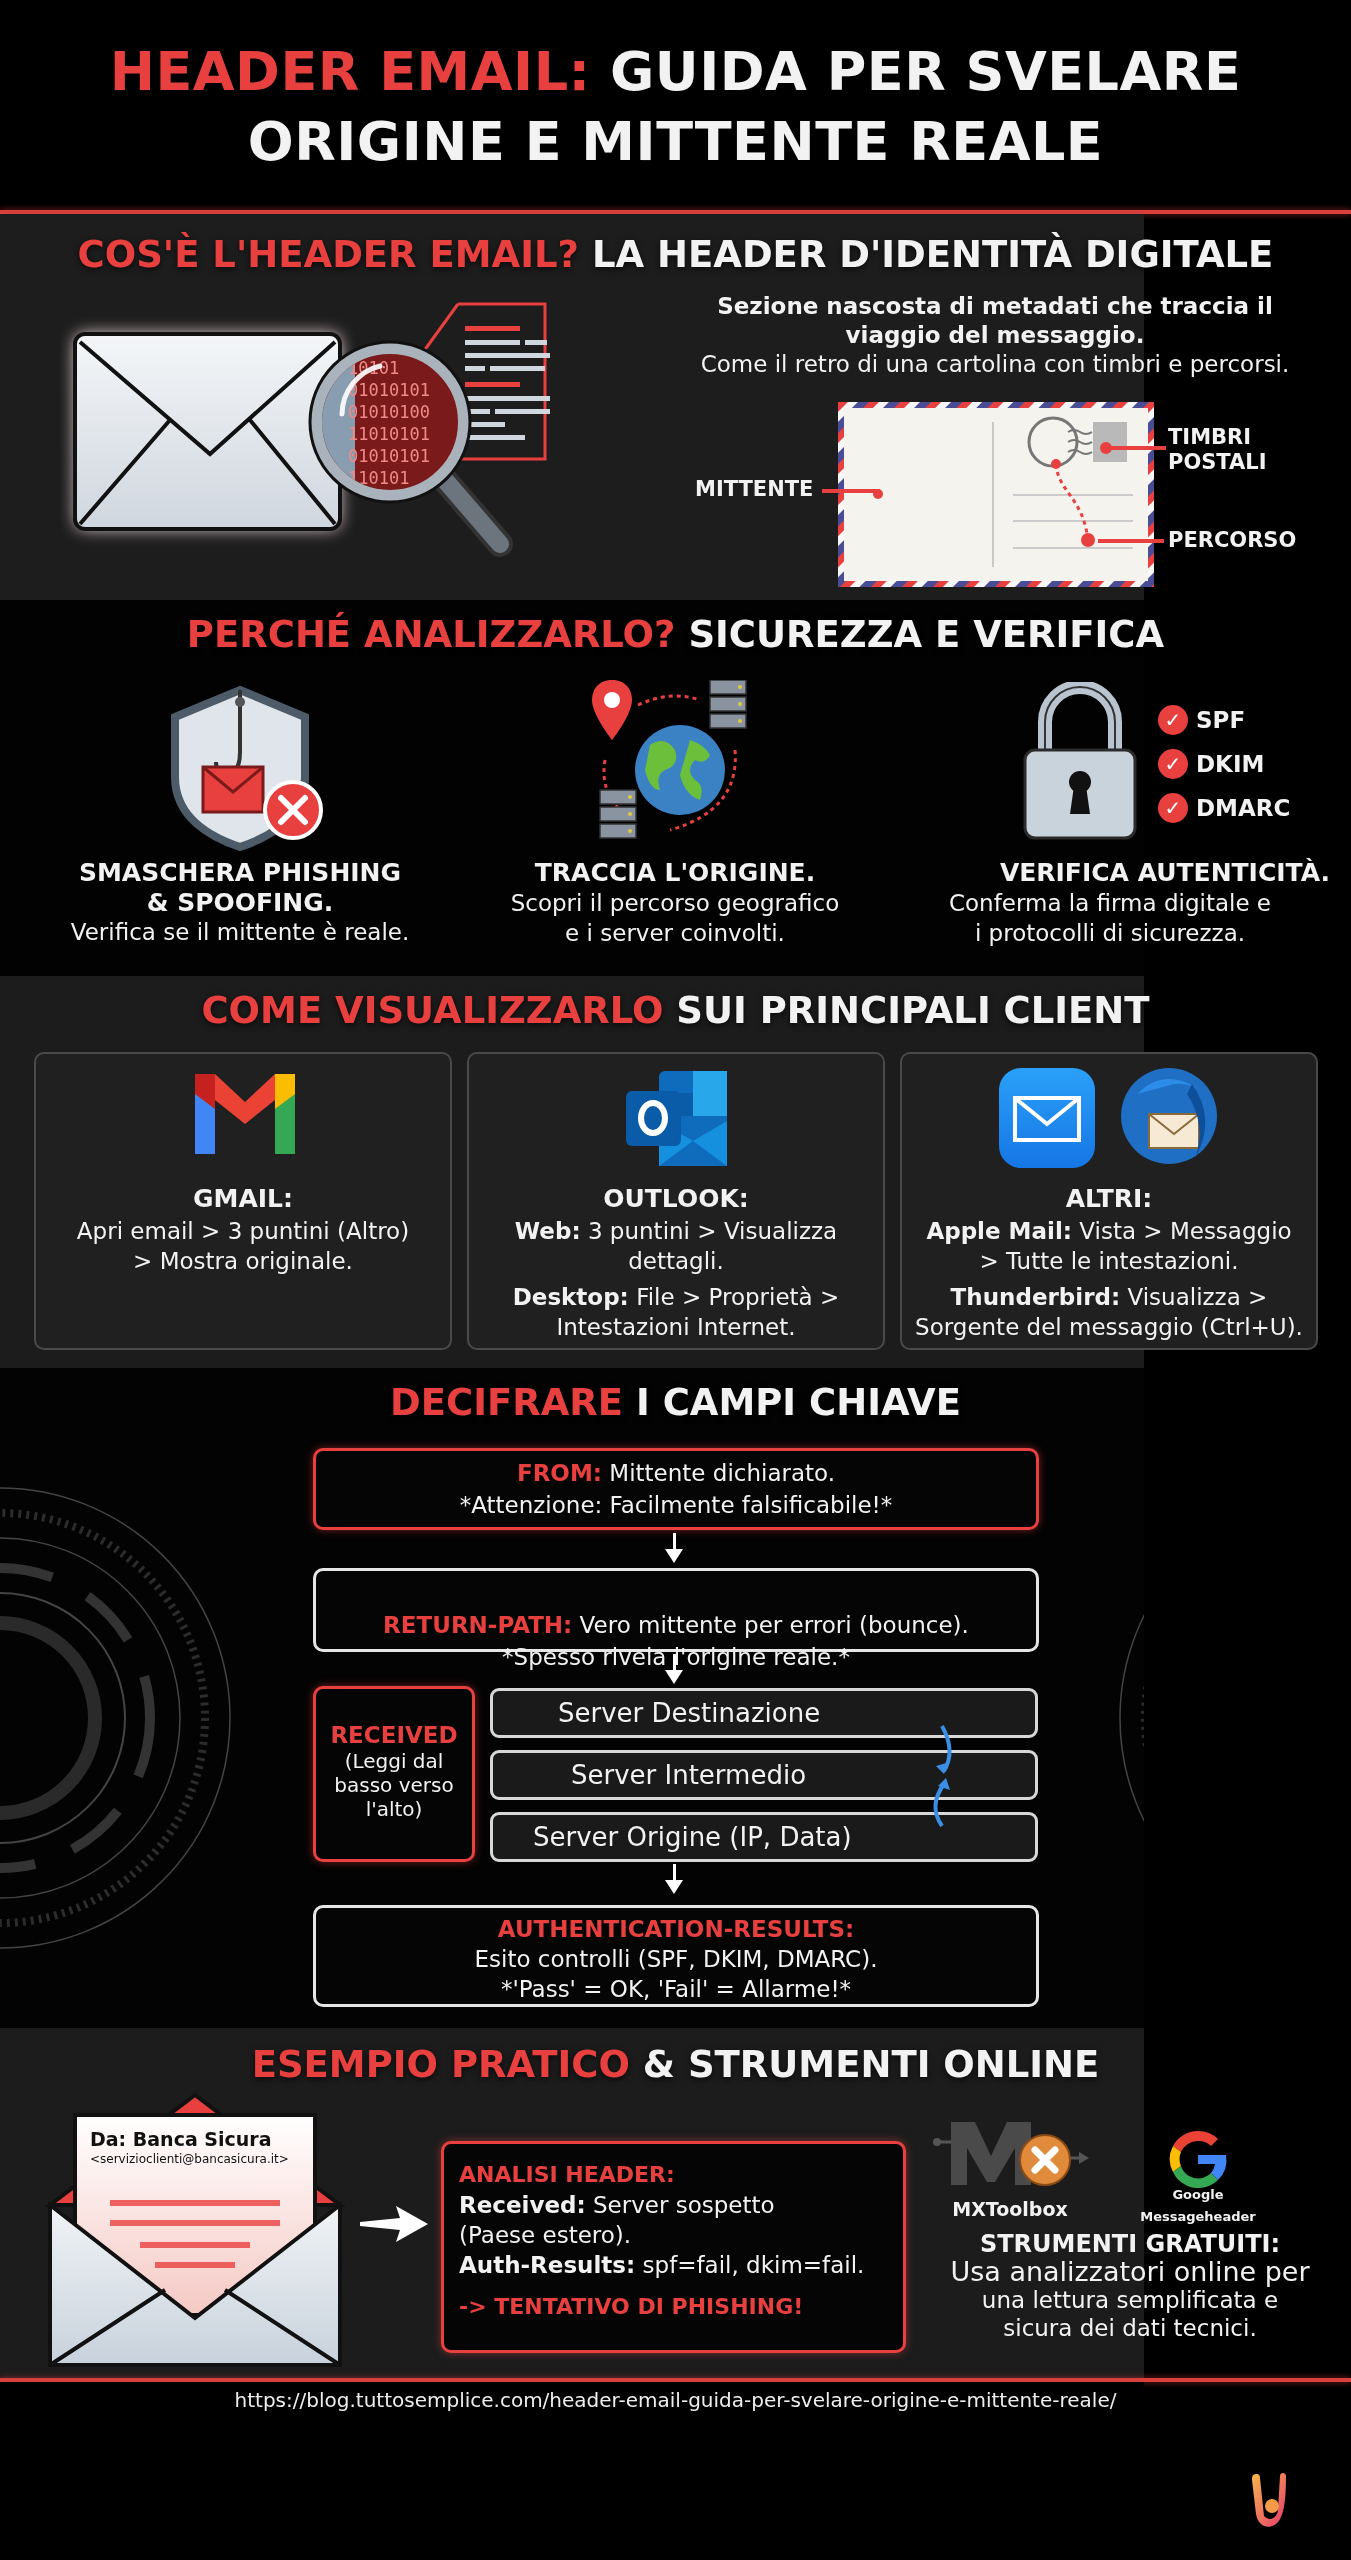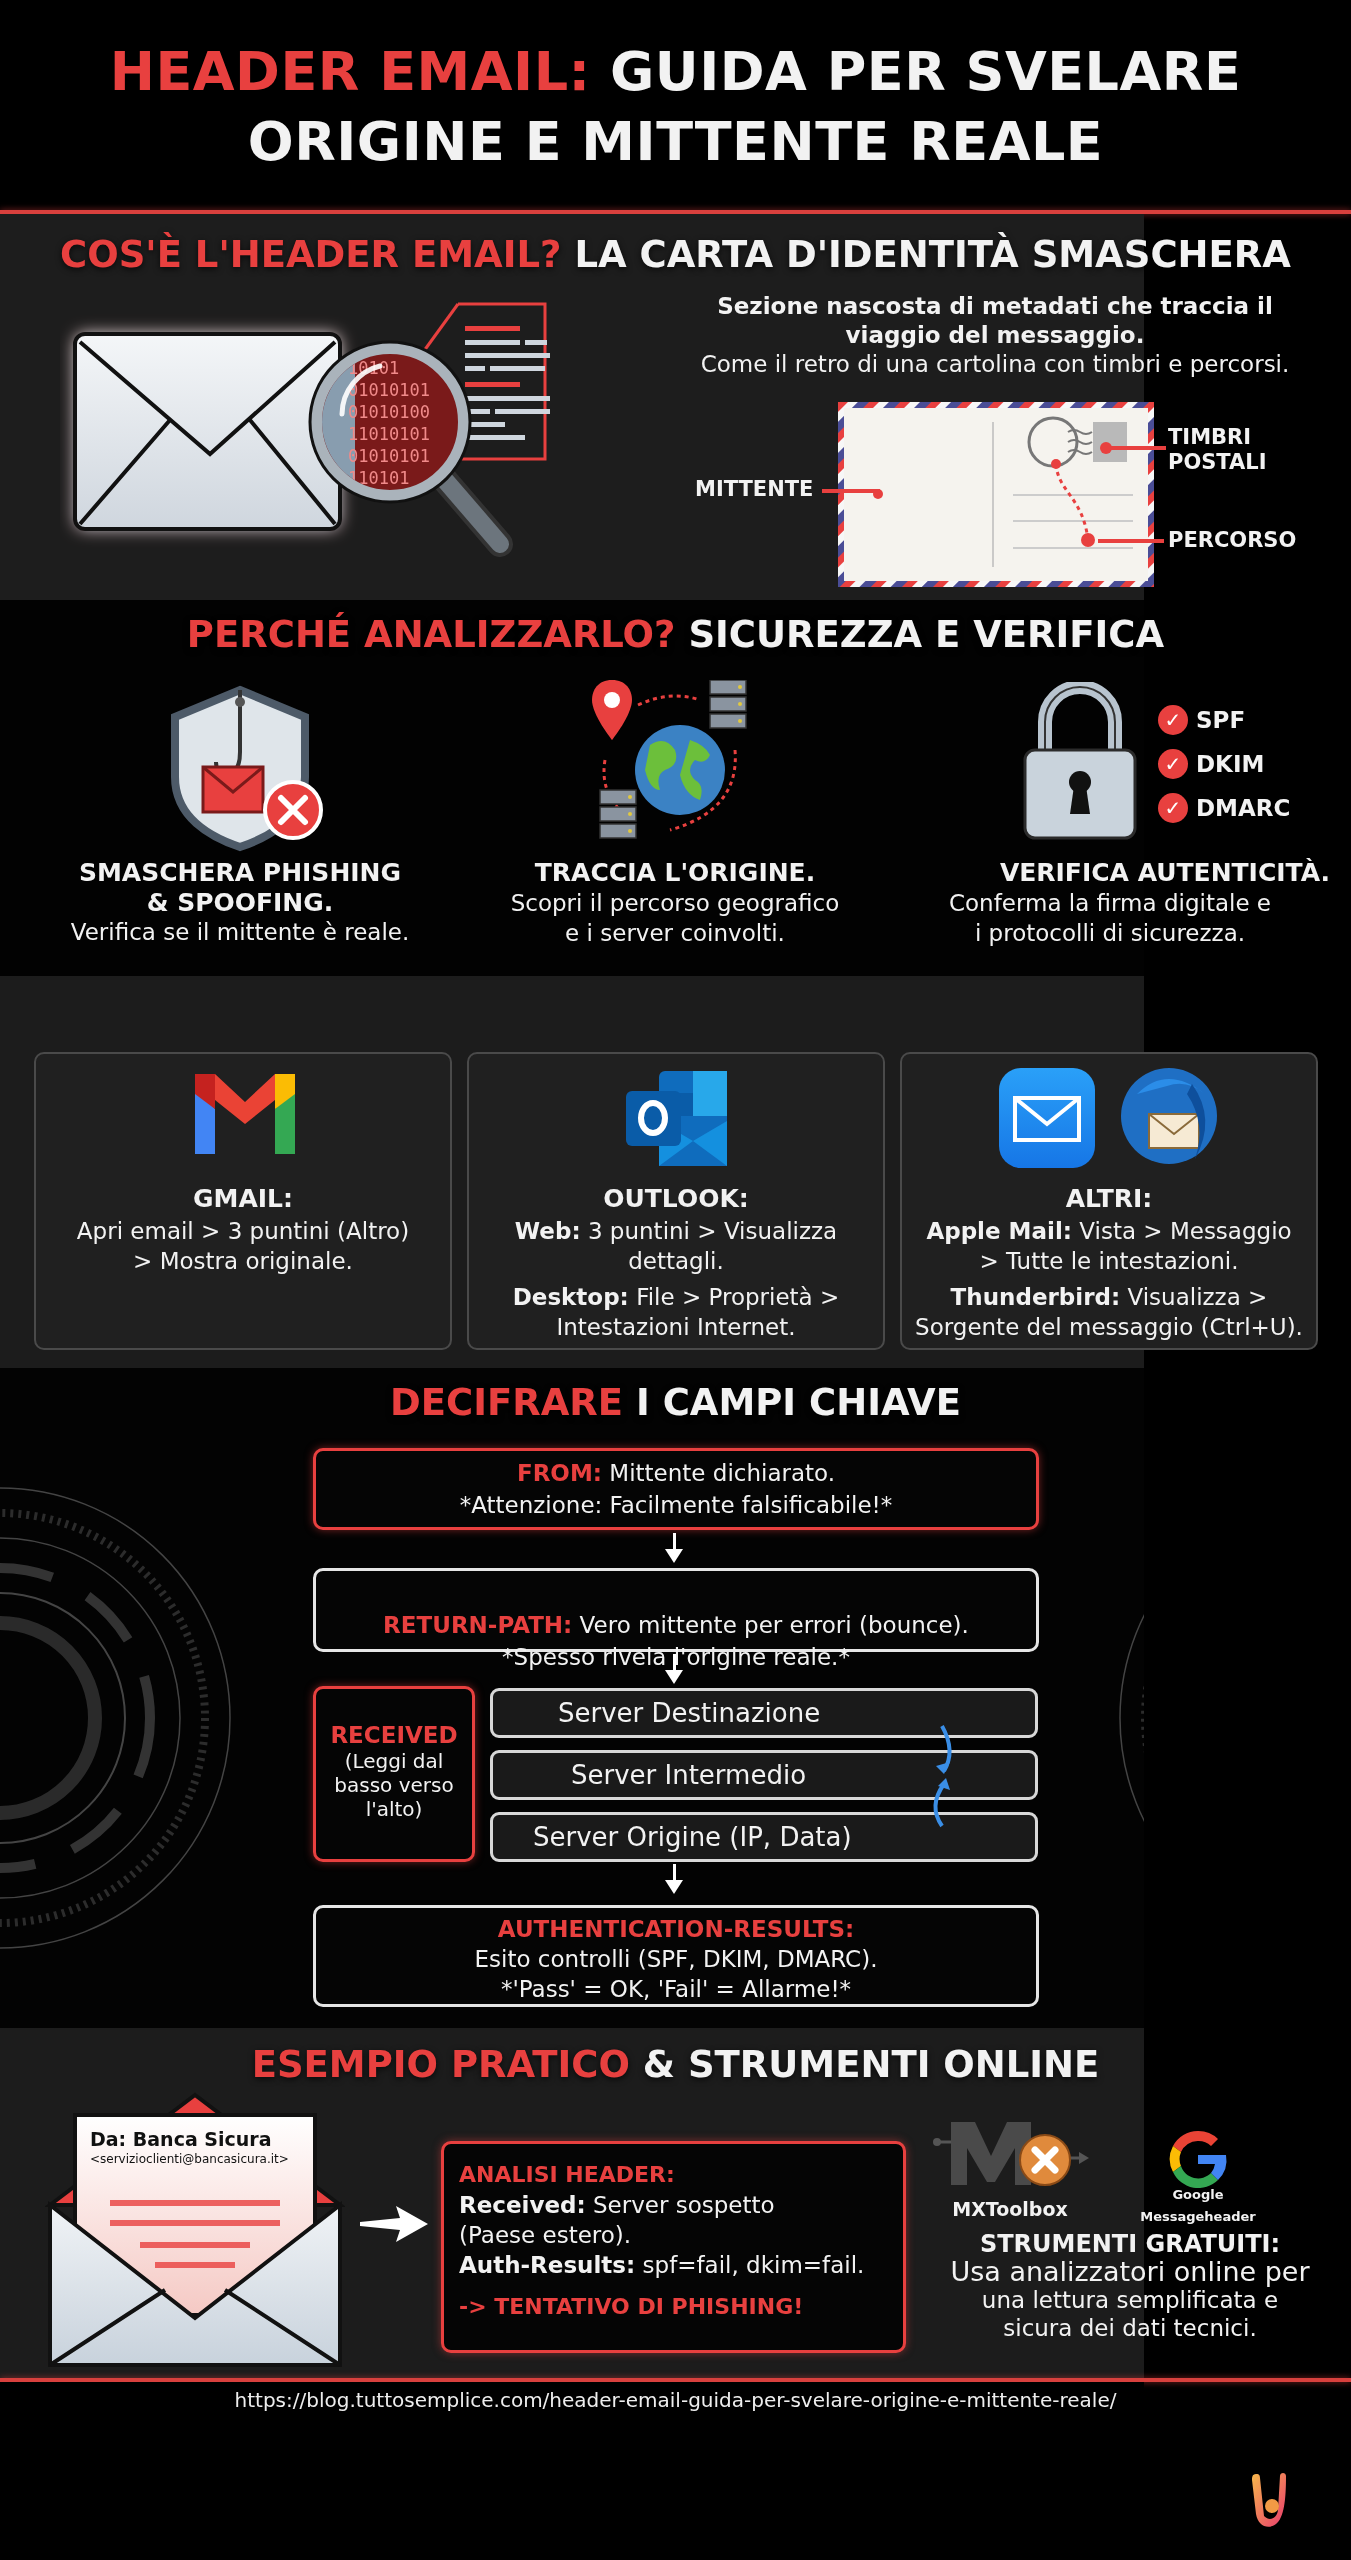--- a/index.html
+++ b/index.html
@@ -44,21 +44,21 @@
     <span class="red">HEADER EMAIL:</span>
     <span>GUIDA PER SVELARE</span>
   </div>
   <div class="h1" style="top:106px;">ORIGINE E MITTENTE REALE</div>
 </div>
 <div class="redline" style="top:210px;"></div>
 
 <div class="sec" id="sec-what">
   <div class="h2" style="top:18px;">
     <span class="red">COS'È L'HEADER EMAIL?</span>
-    <span>LA CARTA D'IDENTITÀ SMASCHERA</span>
+    <span>LA HEADER D'IDENTITÀ DIGITALE</span>
   </div>
 
   <svg class="abs" style="left:60px; top:80px;" width="580" height="300" viewBox="0 0 580 300">
     <defs>
       <filter id="glow" x="-20%" y="-20%" width="140%" height="140%">
         <feGaussianBlur stdDeviation="8" result="b"></feGaussianBlur>
         <feMerge>
             <feMergeNode in="b"></feMergeNode>
             <feMergeNode in="SourceGraphic"></feMergeNode>
           </feMerge>
@@ -229,20 +229,24 @@
     <div style="font-size:23px; line-height:30px;">e i server coinvolti.</div>
   </div>
   <div class="abs center" style="left:890px; width:440px; top:258px;">
     <div class="bold" style="font-size:25px; line-height:30px;text-align:right;">VERIFICA AUTENTICITÀ.</div>
     <div style="font-size:23px; line-height:30px;">Conferma la firma digitale e</div>
     <div style="font-size:23px; line-height:30px;">i protocolli di sicurezza.</div>
   </div>
 </div>
 
 <div class="sec" id="sec-how">
+  <div class="h2" style="top:12px;">
+    <span class="red">COME VISUALIZZARLO</span>
+    <span>SUI PRINCIPALI CLIENT</span>
+  </div>
 
   <div class="card" style="left:34px;">
     <svg class="abs" style="left:154px; top:20px;" width="110" height="84" viewBox="0 0 110 84">
       <path d="M5 10 L5 80 L25 80 L25 35 Z" fill="#4285f4"></path>
       <path d="M85 35 L85 80 L105 80 L105 10 Z" fill="#34a853"></path>
       <path d="M5 10 L55 50 L105 10 L105 0 L85 0 L55 28 L25 0 L5 0 Z" fill="#ea4335"></path>
       <path d="M85 0 L105 0 L105 20 L85 35 Z" fill="#fbbc04"></path>
       <path d="M5 0 L25 0 L25 35 L5 20 Z" fill="#c5221f"></path>
     </svg>
     <div class="ctitle">GMAIL:</div>

